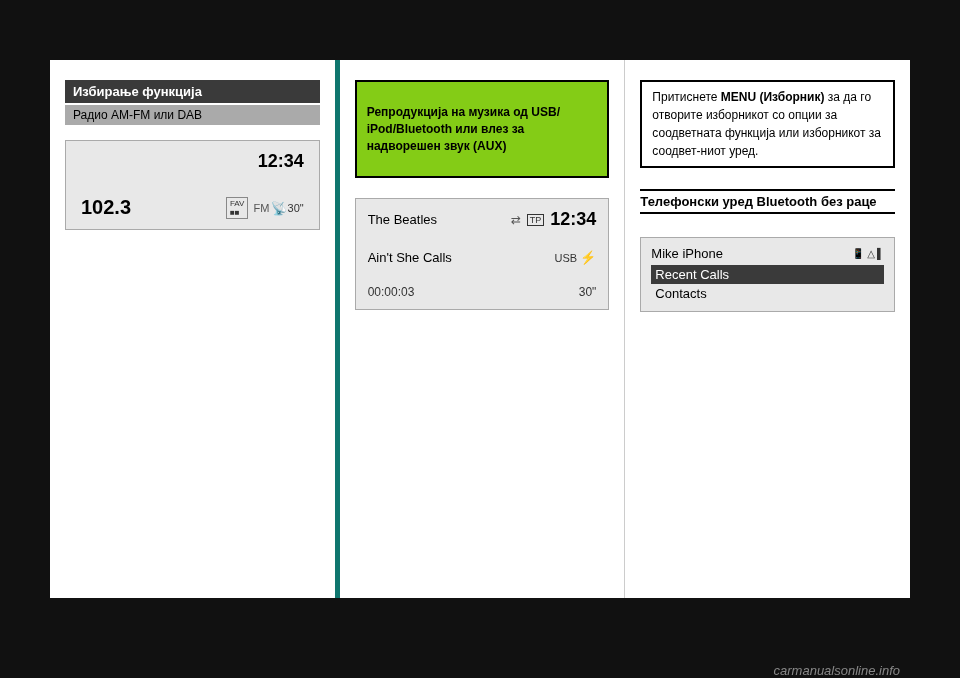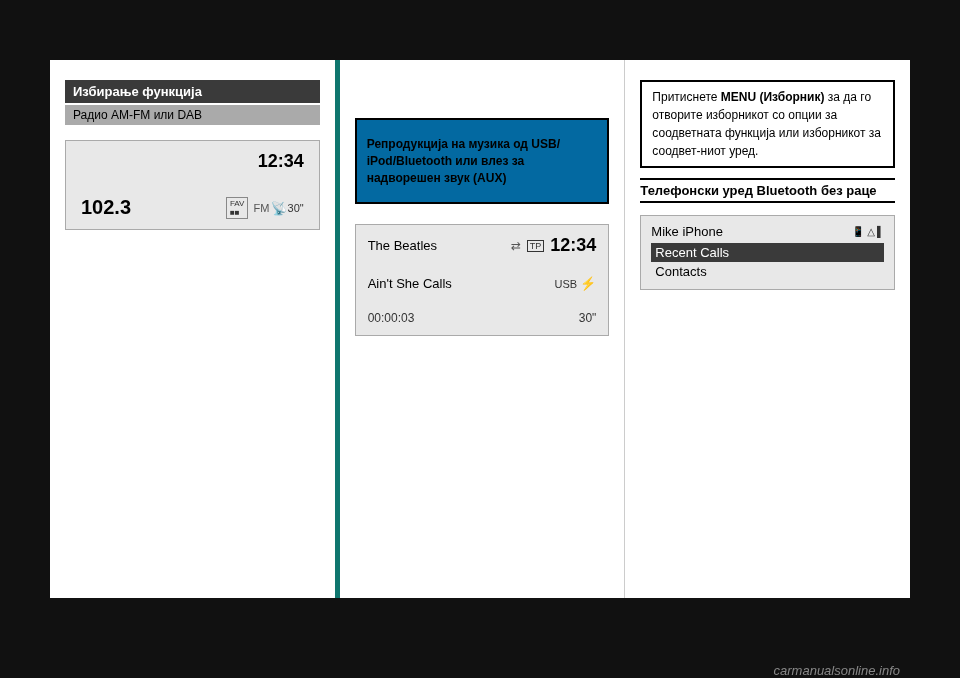--- a/index.html
+++ b/index.html
@@ -117,27 +117,26 @@
     .middle-panel {
       flex: 1;
       padding: 20px 15px;
       border-right: 1px solid #ccc;
       display: flex;
       flex-direction: column;
     }
 
     .callout-box {
       border: 2px solid #000;
-      background: #0369a1;
-      padding: 16px 10px;
+      background: #84cc16;
+      padding: 22px 10px;
       font-size: 12px;
       font-weight: bold;
       margin-bottom: 15px;
       line-height: 1.4;
-      margin-top: 38px;
     }
 
     .media-display {
       border: 1px solid #aaa;
       background: #e8e8e8;
       padding: 10px 12px;
       margin-top: 5px;
       height: 112px;
       display: flex;
       flex-direction: column;
@@ -172,20 +171,21 @@
       font-size: 11px;
       color: #333;
     }
 
     
     .right-panel {
       flex: 1;
       padding: 20px 15px;
       display: flex;
       flex-direction: column;
+      gap: 11px;
     }
 
     .right-callout {
       border: 2px solid #000;
       background: #fff;
       padding: 6px 10px;
       font-size: 12px;
       margin-bottom: 10px;
       line-height: 1.5;
     }

